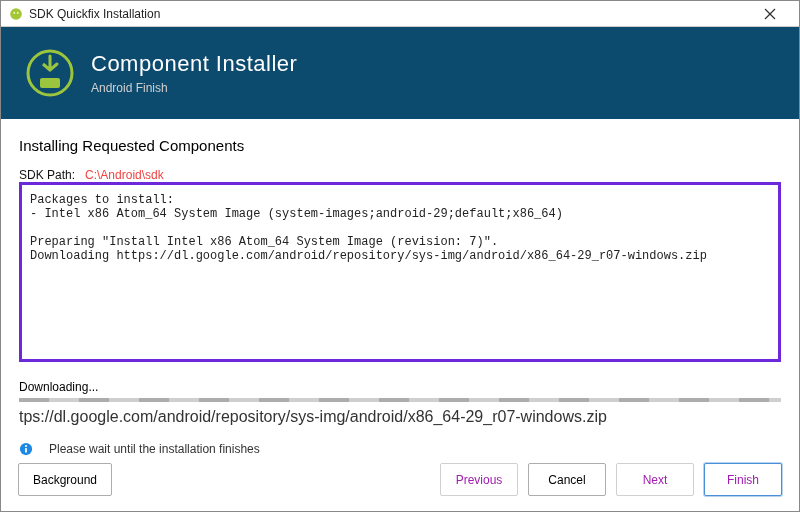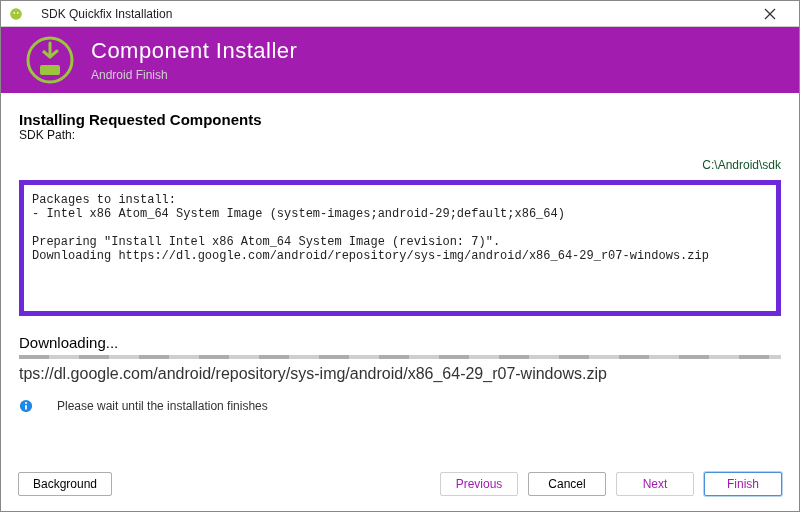--- a/index.html
+++ b/index.html
@@ -1,49 +1,49 @@
 <!DOCTYPE html>
 <html><head>
 <meta charset="utf-8">
 <style>
   * { box-sizing: border-box; margin: 0; padding: 0; }
   body { width: 800px; height: 512px; font-family: "Segoe UI", Arial, sans-serif; font-size: 12px; background: #fff; border: 1px solid #888; overflow: hidden; }
-  .titlebar { display: flex; align-items: center; height: 26px; padding: 0 6px 0 8px; background: #fff; border-bottom: 1px solid #ccc; gap: 12px; }
+  .titlebar { display: flex; align-items: center; height: 26px; padding: 0 6px 0 8px; background: #fff; border-bottom: 1px solid #ccc; }
   .titlebar svg { width: 14px; height: 14px; margin-right: 6px; }
   .titlebar .title { flex: 1; font-size: 12px; color: #222; }
   .closebtn { width: 40px; height: 26px; display:flex; align-items:center; justify-content:center; cursor:pointer; }
   .closebtn svg { width: 12px; height: 12px; }
 
-  .banner { background:#a21caf; color:#fff; height: 66px; display:flex; align-items:center; padding: 4px 24px; }
+  .banner { background:#0c4a6e; color:#fff; height: 92px; display:flex; align-items:center; padding: 4px 24px; }
   .banner-icon { width:50px; height:50px; margin-right:16px; display:flex; align-items:center; justify-content:center; }
   .banner-heading { font-size: 22px; font-weight: 400; letter-spacing: .5px; }
   .banner-sub { font-size: 12px; color:#d0d0d0; margin-top:4px; }
 
   .content { padding: 18px 18px 0 18px; }
-  h2 { font-size: 15px; font-weight: 700; }
-  .sdkpath { font-size: 12px; margin-bottom: 8px; display:flex; gap:16px;flex-direction:column; }
+  h2 { font-size: 15px; font-weight: 400; margin-bottom: 14px; }
+  .sdkpath { font-size: 12px; display:flex; gap:10px; }
   .sdkpath .lbl { color:#111; }
-  .sdkpath .val { color:#14532d;text-align:right; }
+  .sdkpath .val { color:#ef4444;text-align:right; }
 
-  .logbox { border:5px solid #6d28d9; height: 136px; padding:8px; font-family: "Consolas","Courier New",monospace; font-size:12px; color:#222; background:#fff; white-space:pre-wrap; overflow:auto; }
+  .logbox { border:3px solid #6d28d9; height: 180px; padding:8px; font-family: "Consolas","Courier New",monospace; font-size:12px; color:#222; background:#fff; white-space:pre-wrap; overflow:auto; }
 
-  .status { margin-top: 18px; font-size:15px; }
+  .status { margin-top: 18px; font-size:12px; }
   .progress { margin-top: 4px; height: 4px; background:#cfcfcf; position:relative; overflow:hidden; }
   .progress::after { content:""; position:absolute; left:0; right:0; top:0; bottom:0;
     background: repeating-linear-gradient(90deg,#8a8a8a 0 30px,#cfcfcf 30px 60px);
     animation: slide 1.2s linear infinite; opacity:.5; }
   @keyframes slide { from{transform:translateX(0)} to{transform:translateX(-60px)} }
   .subinfo { margin-top: 6px; font-size:16px; color:#333; }
 
-  .waitmsg { margin-top: 16px; display:flex; align-items:center; gap:24px; color:#333; font-size:12px; }
+  .waitmsg { margin-top: 16px; display:flex; align-items:center; gap:16px; color:#333; font-size:12px; }
   .waitmsg svg { width:14px; height:14px; }
 
   .button-row { position:absolute; bottom:0; left:0; right:0; padding: 12px 18px 16px 18px; display:flex; align-items:center; }
   .spacer { flex:1; }
-  button { font-family: inherit; font-size:12px; height:24px; padding:0 14px; background:#fff; border:1px solid #adadad; border-radius:2px; cursor:pointer; min-width:78px; }
+  button { font-family: inherit; font-size:12px; height:33px; padding:0 14px; background:#fff; border:1px solid #adadad; border-radius:2px; cursor:pointer; min-width:78px; }
   button[disabled] { color:#a21caf; border-color:#d0d0d0; cursor:default; }
   button.primary { border-color:#4a90d9; box-shadow:0 0 0 1px rgba(74,144,217,.4); }
   .button-row button { margin-left:10px; }
   .button-row button:first-child { margin-left:0; }
 </style>
 </head>
 <body>
 
 <div class="titlebar">
   <svg viewBox="0 0 24 24">

